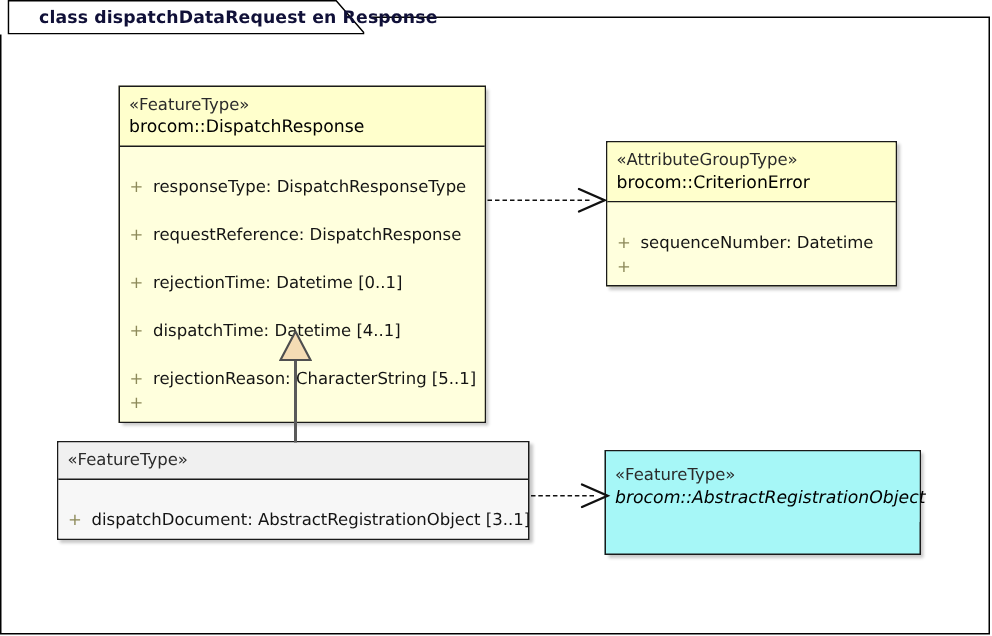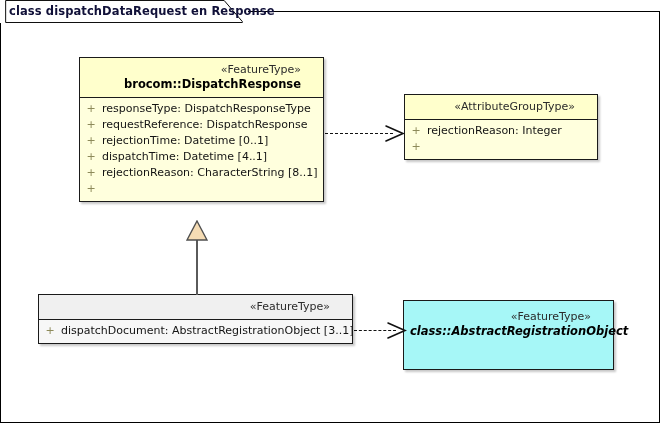--- a/index.html
+++ b/index.html
@@ -44,50 +44,50 @@
   }
   .title-tab .tab-line {
     position: absolute;
     left: 0;
     top: 0;
     width: 100%;
     height: 100%;
   }
   .title-tab .tab-label {
     position: absolute;
-    left: 9px;
+    left: 26px;
     top: 4px;
     font-size: 11.5px;
     font-weight: bold;
     color: #101038;
     white-space: nowrap;
     letter-spacing: 0.1px;
   }
 
   
   .uml-class {
     position: absolute;
     box-sizing: border-box;
     border: 1px solid #1a1a1a;
     box-shadow: 2px 2px 2px rgba(0,0,0,0.22);
   }
   .uml-class .compartment-head {
     padding: 5px 22px 5px 6px;
-    text-align: right;
+    text-align: left;
     box-sizing: border-box;
   }
   .uml-class .stereotype {
     font-size: 11px;
     color: #2b2b2b;
     line-height: 14px;
     white-space: nowrap;
   }
   .uml-class .cls-name {
     font-size: 11.5px;
-    font-weight: bold;
+    font-weight: normal;
     color: #000000;
     line-height: 15px;
     white-space: nowrap;
   }
   .uml-class .cls-name.abstract {
     font-style: italic;
   }
   .uml-class .divider {
     height: 0;
     border-top: 1px solid #1a1a1a;
@@ -106,20 +106,21 @@
   }
   .attr-vis {
     width: 22px;
     flex: 0 0 22px;
     text-align: center;
     color: #8d8a5a;
     font-size: 11px;
   }
   .attr-text {
     color: #141414;
+    margin-top: 16px;
   }
 
   
   .box-yellow { background: #ffffcc; }
   .box-yellow .compartment-head { background: #ffffcc; }
   .box-yellow .compartment-attrs { background: #ffffdd; }
 
   
   .box-grey { background: #f2f2f2; }
   .box-grey .compartment-head { background: #f0f0f0; }
@@ -200,37 +201,38 @@
       <div class="attr-row">
         <span class="attr-vis">+</span>
         <span class="attr-text">rejectionTime: Datetime [0..1]</span>
       </div>
       <div class="attr-row">
         <span class="attr-vis">+</span>
         <span class="attr-text">dispatchTime: Datetime [4..1]</span>
       </div>
       <div class="attr-row">
         <span class="attr-vis">+</span>
-        <span class="attr-text">rejectionReason: CharacterString [8..1]</span>
+        <span class="attr-text">rejectionReason: CharacterString [5..1]</span>
       </div>
       <div class="attr-row">
         <span class="attr-vis">+</span>
       </div>
     </div>
   </div>
 
   <div class="uml-class box-yellow" id="cls-criterion-error">
     <div class="compartment-head">
       <div class="stereotype">«AttributeGroupType»</div>
+      <div class="cls-name">brocom::CriterionError</div>
     </div>
     <div class="divider"></div>
     <div class="compartment-attrs">
       <div class="attr-row">
         <span class="attr-vis">+</span>
-        <span class="attr-text">rejectionReason: Integer</span>
+        <span class="attr-text">sequenceNumber: Datetime</span>
       </div>
       <div class="attr-row">
         <span class="attr-vis">+</span>
       </div>
     </div>
   </div>
 
   <div class="uml-class box-grey" id="cls-dispatch-data">
     <div class="compartment-head">
       <div class="stereotype">«FeatureType»</div>
@@ -240,21 +242,21 @@
       <div class="attr-row">
         <span class="attr-vis">+</span>
         <span class="attr-text">dispatchDocument: AbstractRegistrationObject [3..1]</span>
       </div>
     </div>
   </div>
 
   <div class="uml-class box-cyan" id="cls-abstract-regobj">
     <div class="compartment-head">
       <div class="stereotype">«FeatureType»</div>
-      <div class="cls-name abstract">class::AbstractRegistrationObject</div>
+      <div class="cls-name abstract">brocom::AbstractRegistrationObject</div>
     </div>
   </div>
 
   <div class="conn dep1-line"></div>
   <svg class="conn dep1-head" viewBox="0 0 20 17">
     <path d="M1,1 L18,8.5 L1,16" fill="none" stroke="#111111" stroke-width="1.6" stroke-linecap="round" stroke-linejoin="miter"></path>
   </svg>
 
   <div class="conn dep2-line"></div>
   <svg class="conn dep2-head" viewBox="0 0 20 17">

